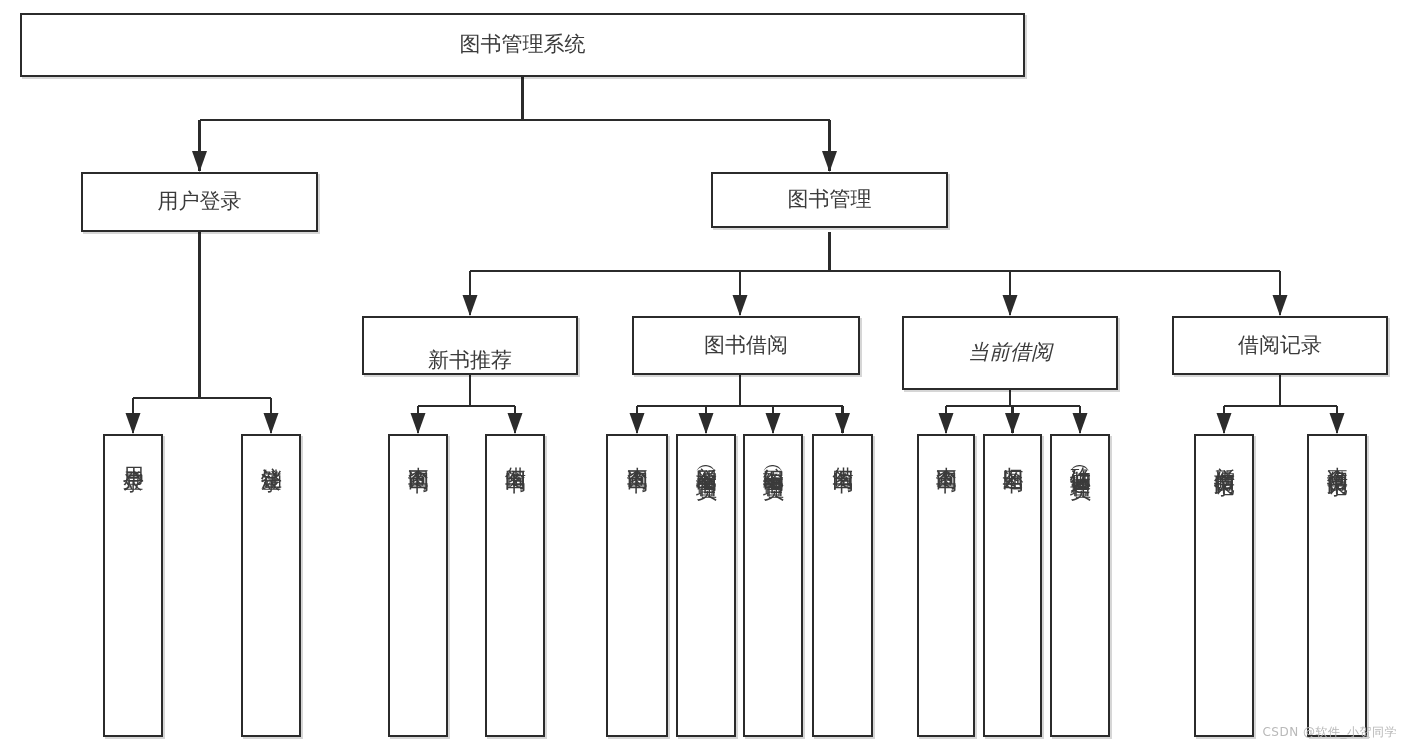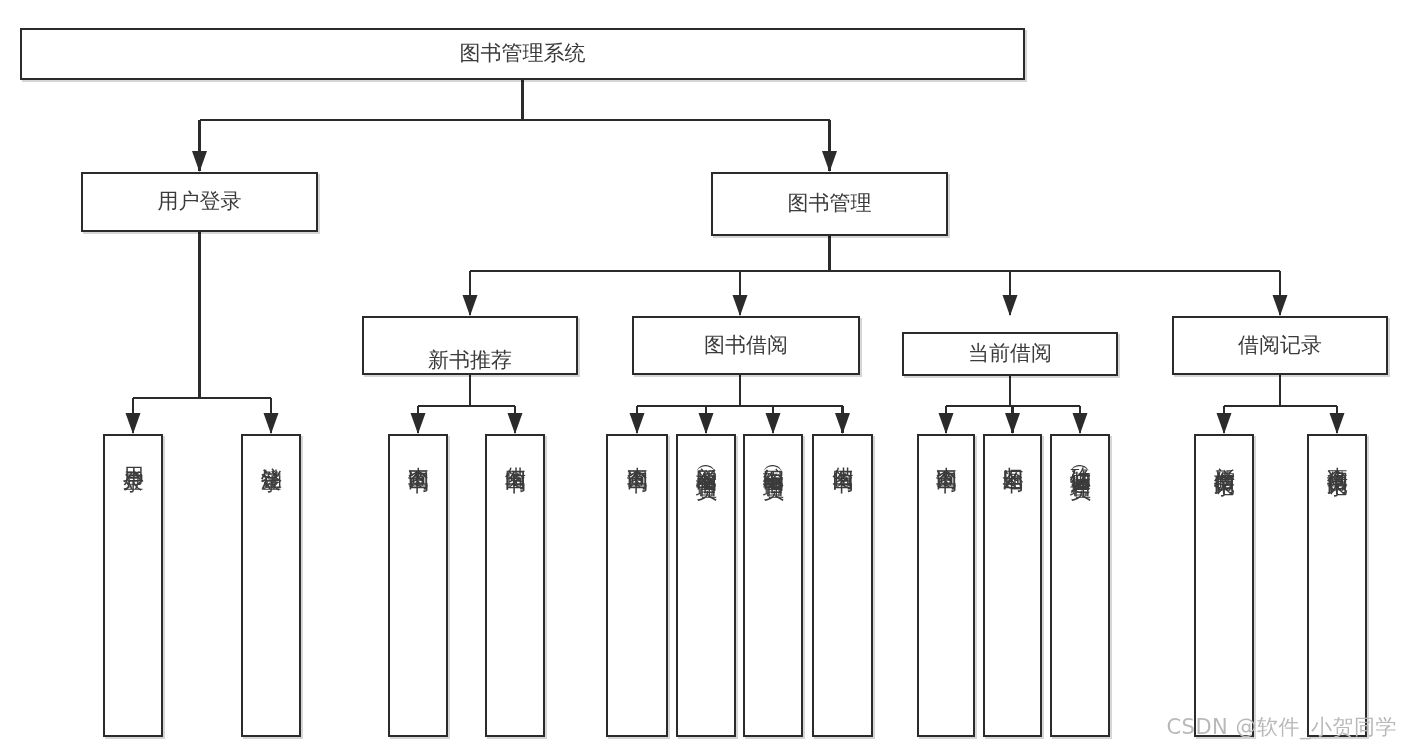--- a/index.html
+++ b/index.html
@@ -57,21 +57,21 @@
     text-orientation: upright;
     letter-spacing: 2px;
     font-size: 21px;
     line-height: 1;
     white-space: nowrap;
   }
   .watermark {
     position: absolute;
     right: 8px;
     bottom: 6px;
-    font-size: 21px;
+    font-size: 12px;
     color: #b9b9b9;
     z-index: 5;
     white-space: nowrap;
     letter-spacing: 0.5px;
   }
 </style>
 </head>
 <body>
 
 <div id="canvas">
@@ -123,41 +123,41 @@
       <line x1="1080" y1="406" x2="1080" y2="433" stroke="#2b2b2b" stroke-width="2.4" shape-rendering="crispEdges"></line>
       <polygon points="1072.5,413 1087.5,413 1080,434" fill="#2b2b2b"></polygon>
       <line x1="1280" y1="375" x2="1280" y2="406" stroke="#2b2b2b" stroke-width="2.4" shape-rendering="crispEdges"></line>
       <line x1="1224" y1="406" x2="1337" y2="406" stroke="#2b2b2b" stroke-width="2.4" shape-rendering="crispEdges"></line>
       <line x1="1224" y1="406" x2="1224" y2="433" stroke="#2b2b2b" stroke-width="2.4" shape-rendering="crispEdges"></line>
       <polygon points="1216.5,413 1231.5,413 1224,434" fill="#2b2b2b"></polygon>
       <line x1="1337" y1="406" x2="1337" y2="433" stroke="#2b2b2b" stroke-width="2.4" shape-rendering="crispEdges"></line>
       <polygon points="1329.5,413 1344.5,413 1337,434" fill="#2b2b2b"></polygon>
     </svg>
 
-  <div class="node h" style="left: 20px; top: 13px; width: 1005px; height: 52px; margin-top: 15px;">
+  <div class="node h" style="left: 20px; top: 13px; width: 1005px; height: 64px;">
     <span class="label">图书管理系统</span>
   </div>
 
   <div class="node h" style="left: 81px; top: 172px; width: 237px; height: 60px;">
     <span class="label">用户登录</span>
   </div>
 
-  <div class="node h" style="left: 711px; top: 172px; width: 237px; height: 64px;">
+  <div class="node h" style="left: 711px; top: 172px; width: 237px; height: 56px;">
     <span class="label">图书管理</span>
   </div>
 
   <div class="node h" style="left: 362px; top: 316px; width: 216px; height: 59px; align-items: flex-end;">
     <span class="label">新书推荐</span>
   </div>
 
   <div class="node h" style="left: 632px; top: 316px; width: 228px; height: 59px;">
     <span class="label">图书借阅</span>
   </div>
 
-  <div class="node h" style="left: 902px; top: 332px; width: 216px; height: 44px;">
+  <div class="node h" style="left: 902px; top: 316px; width: 216px; height: 74px; font-style: italic;">
     <span class="label">当前借阅</span>
   </div>
 
   <div class="node h" style="left: 1172px; top: 316px; width: 216px; height: 59px;">
     <span class="label">借阅记录</span>
   </div>
 
   <div class="node v" style="left: 103px; top: 434px; width: 60px; height: 303px;">
     <span class="label">用户登录</span>
   </div>

